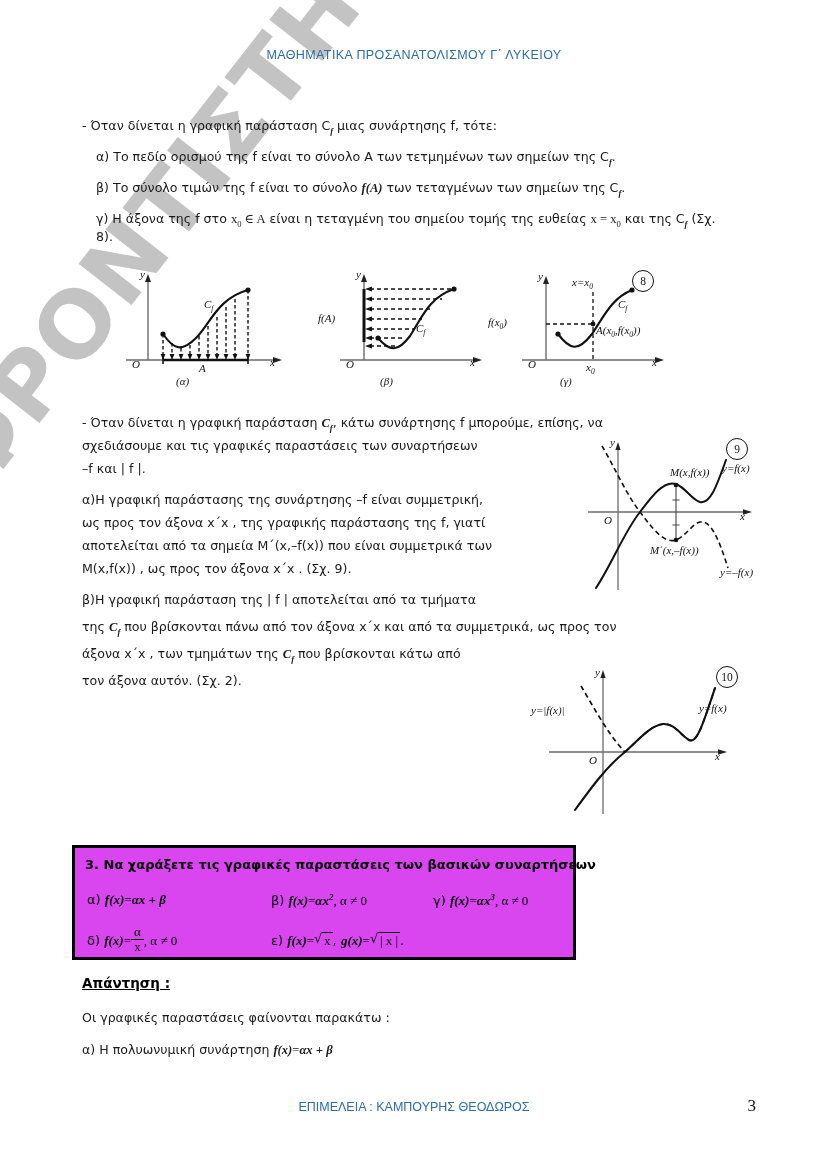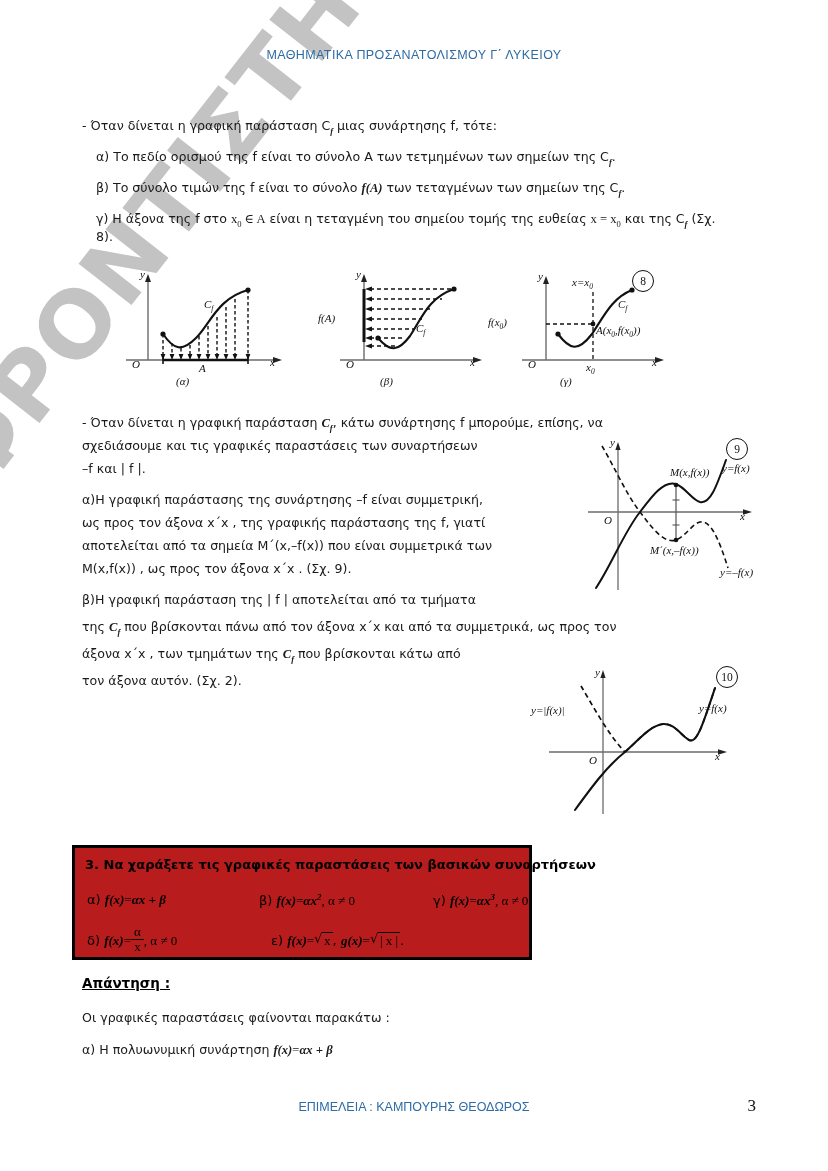--- a/index.html
+++ b/index.html
@@ -76,22 +76,22 @@
     position:absolute;
     font-family:"Liberation Serif","DejaVu Serif",serif;
     font-style:italic;font-size:11px;color:#111;
     text-align:center;
   }
 
   
   .exbox{
     position:absolute;
     left:72px;top:845px;
-    width:460px;height:115px;
-    background:#b91c1c;
+    width:504px;height:115px;
+    background:#d946ef;
     border:3px solid #000;
     box-sizing:border-box;
     z-index:3;
   }
   .exbox .ttl{
     position:absolute;left:10px;top:9px;
     font-size:13px;font-weight:bold;color:#000;
     font-family:"DejaVu Sans","Liberation Sans",sans-serif;
     white-space:nowrap;
   }
@@ -331,21 +331,21 @@
     <div class="circnum" style="left:716px;top:666px;">10</div>
 
     <div class="exbox">
       <div class="ttl">3. Να χαράξετε τις γραφικές παραστάσεις των βασικών συναρτήσεων</div>
 
       <div class="exrow" style="left:12px;top:44px;">
         <span>α)</span>
         <span class="mi">f(x)</span><span class="mir">=</span><span class="mi">αx + β</span>
       </div>
 
-      <div class="exrow" style="left:184px;top:44px;">
+      <div class="exrow" style="left:196px;top:44px;">
         <span>β)</span>
         <span class="mi">f(x)</span><span class="mir">=</span><span class="mi">αx</span><span class="mi"><sup>2</sup></span><span class="mir">,  α ≠ 0</span>
       </div>
 
       <div class="exrow" style="left:358px;top:44px;">
         <span>γ)</span>
         <span class="mi">f(x)</span><span class="mir">=</span><span class="mi">αx</span><span class="mi"><sup>3</sup></span><span class="mir">,  α ≠ 0</span>
       </div>
 
       <div class="exrow" style="left:12px;top:78px;">

